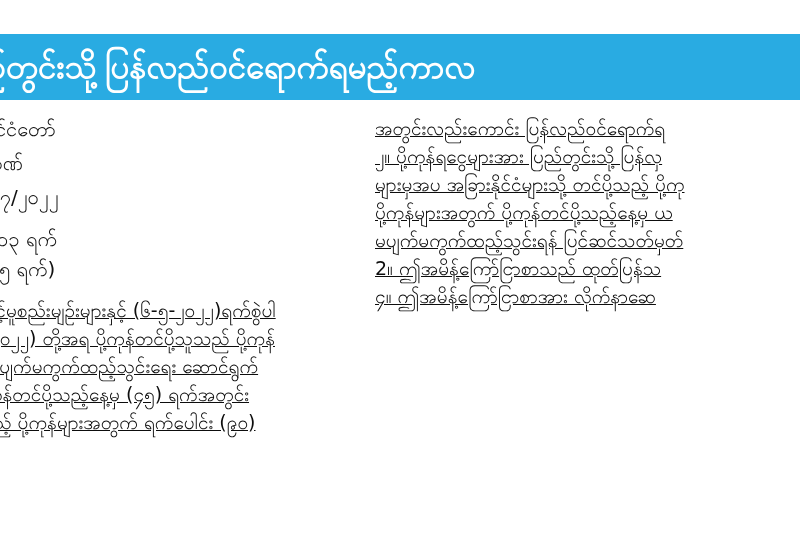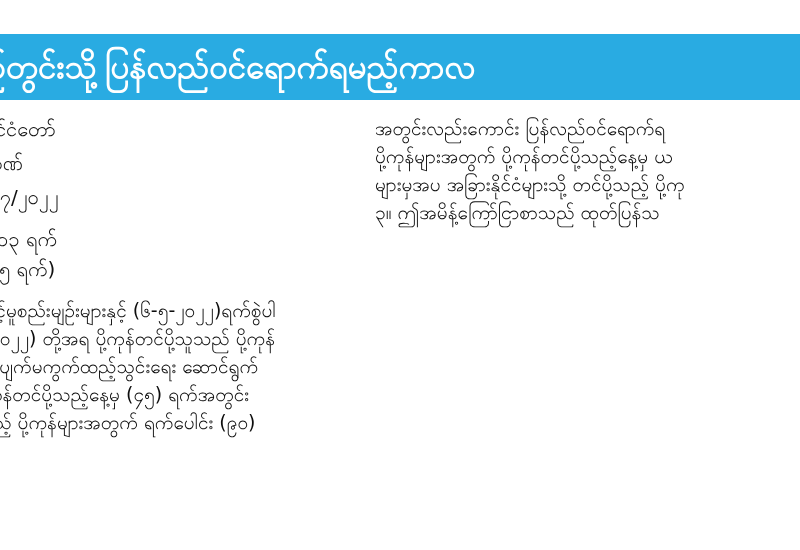--- a/index.html
+++ b/index.html
@@ -76,20 +76,21 @@
     width: 1px;
     background: transparent;
     height: 100%;
   }
   .ln {
     font-size: 19px;
     line-height: 28px;
     white-space: nowrap;
     color: #0d0d0d;
     margin: 0;
+    text-decoration: underline;
   }
   
   .heading-line {
     font-size: 20px;
     line-height: 30px;
     white-space: nowrap;
     font-weight: normal;
   }
   .sp4 { height: 4px; }
   .sp12 { height: 12px; }
@@ -126,21 +127,24 @@
         <p class="ln">၂၇/၂၀၂၂) တို့အရ ပို့ကုန်တင်ပို့သူသည် ပို့ကုန်</p>
         <p class="ln">သို့ မပျက်မကွက်ထည့်သွင်းရေး ဆောင်ရွက်</p>
         <p class="ln">၊ ပို့ကုန်တင်ပို့သည့်နေ့မှ (၄၅) ရက်အတွင်း</p>
         <p class="ln">ပို့သည့် ပို့ကုန်များအတွက် ရက်ပေါင်း (၉၀)</p>
       </div>
 
       <div class="divider"></div>
 
       <div class="col col-right">
         <p class="ln">အတွင်းလည်းကောင်း ပြန်လည်ဝင်ရောက်ရ</p>
+        <p class="ln">၂။  ပို့ကုန်ရငွေများအား ပြည်တွင်းသို့ ပြန်လှ</p>
+        <p class="ln">များမှအပ အခြားနိုင်ငံများသို့ တင်ပို့သည့် ပို့ကု</p>
         <p class="ln">ပို့ကုန်များအတွက် ပို့ကုန်တင်ပို့သည့်နေ့မှ ယ</p>
-        <p class="ln">များမှအပ အခြားနိုင်ငံများသို့ တင်ပို့သည့် ပို့ကု</p>
-        <p class="ln">၃။  ဤအမိန့်ကြော်ငြာစာသည် ထုတ်ပြန်သ</p>
+        <p class="ln">မပျက်မကွက်ထည့်သွင်းရန် ပြင်ဆင်သတ်မှတ်</p>
+        <p class="ln">2။  ဤအမိန့်ကြော်ငြာစာသည် ထုတ်ပြန်သ</p>
+        <p class="ln">၄။  ဤအမိန့်ကြော်ငြာစာအား လိုက်နာဆေ</p>
       </div>
 
     </div>
   </div>
 
 </div>
 
 </body></html>

